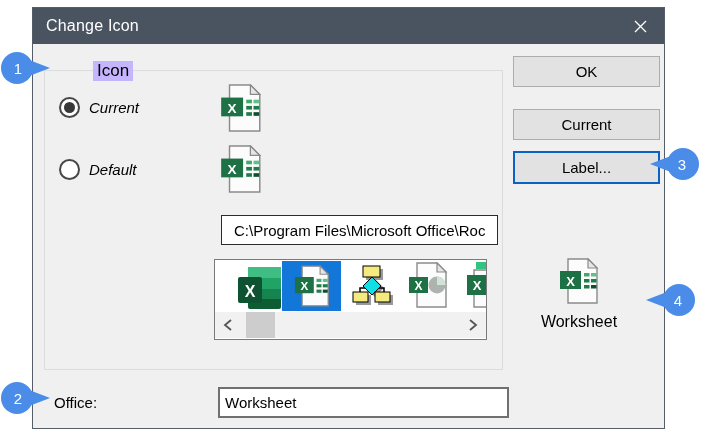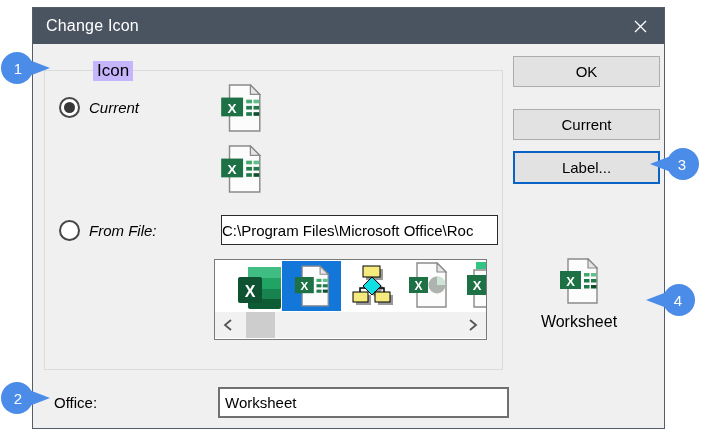--- a/index.html
+++ b/index.html
@@ -44,21 +44,21 @@
   .radio.selected::after {
     content:""; position:absolute; inset:3px; border-radius:50%; background:#383838;
   }
   .radio-label { font-size:15px; margin-left:9px; white-space:nowrap; }
 
   
   .text-input {
     position:absolute; font-family:"Liberation Sans", sans-serif;
     font-size:15px; background:#fff; color:#000; outline:none;
   }
-  #fromfile-input { left:188px; top:207px; width:277px; height:30px; border:1px solid #2B2B2B; padding:0 0; }
+  #fromfile-input { left:188px; top:207px; width:277px; height:30px; border:1px solid #2B2B2B; padding:0 12px; }
   #label-input    { left:185px; top:379px; width:291px; height:31px; border:2px solid #707070; padding:0 5px; }
 
   
   .icon-current { position:absolute; left:187px; top:76px; }
   .icon-default { position:absolute; left:187px; top:137px; }
 
   
   .listbox {
     position:absolute; left:181px; top:251px; width:273px; height:81px;
     background:#fff; border:1px solid #7A7A7A; overflow:hidden;
@@ -131,23 +131,23 @@
     </div>
 
     <div class="groupbox">
       <span class="groupbox-label">Icon</span>
     </div>
 
     <div class="radio-row r1">
       <span class="radio selected"></span>
       <span class="radio-label">Current</span>
     </div>
-    <div class="radio-row r3">
+    <div class="radio-row r2">
       <span class="radio"></span>
-      <span class="radio-label">From File:</span>
+      <span class="radio-label">Default</span>
     </div>
 
     <span class="icon-current">
       <svg width="42" height="48" viewBox="0 0 40 46">
         <path d="M9 1 H29 L38 10 V45 H9 Z" fill="#FCFCFC" stroke="#8A8A8A" stroke-width="1.4"></path>
         <path d="M29 1 L38 10 H29 Z" fill="#E6E6E6" stroke="#8A8A8A" stroke-width="1.2"></path>
         <rect x="1" y="13" width="21" height="18" fill="#1E7145"></rect>
         <text x="11.5" y="27.5" text-anchor="middle" font-size="13" font-weight="bold" fill="#fff" font-family="Liberation Sans, sans-serif">X</text>
         <rect x="25" y="15" width="5.5" height="3.5" fill="#42A86C"></rect>
           <rect x="32" y="15" width="5.5" height="3.5" fill="#5FC08A"></rect>

